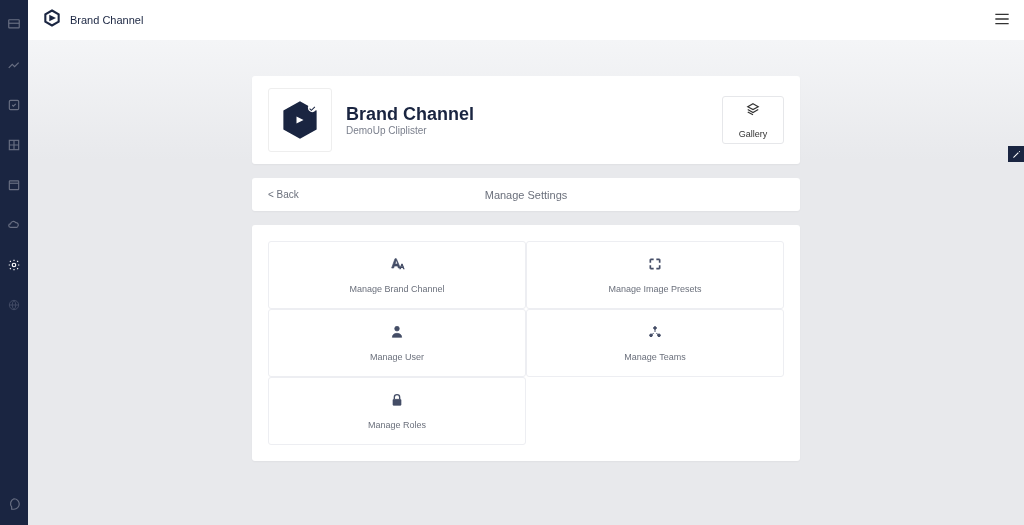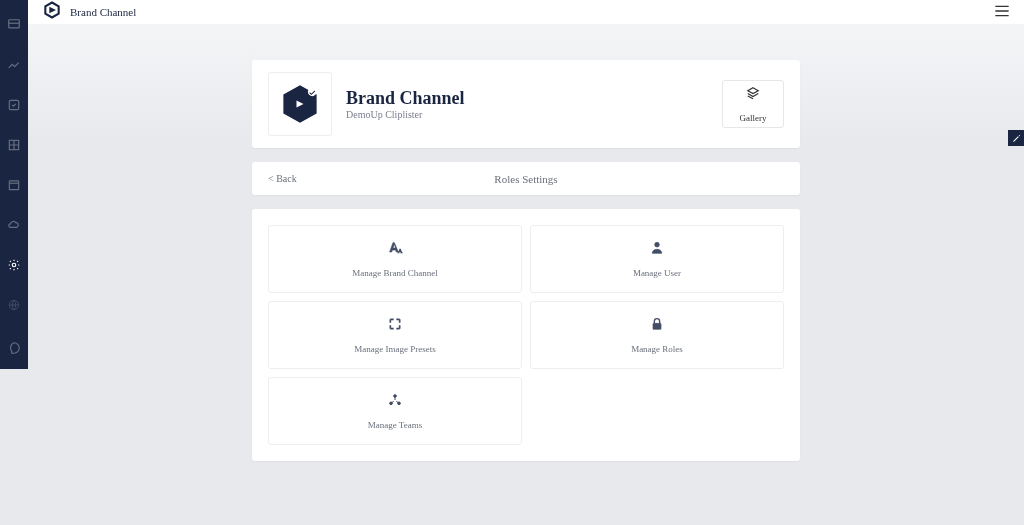--- a/index.html
+++ b/index.html
@@ -1,18 +1,18 @@
 <!DOCTYPE html>
 <html><head>
   <meta charset="utf-8">
   <style>
     * { margin: 0; padding: 0; box-sizing: border-box; }
     body { font-family: -apple-system, BlinkMacSystemFont, "Segoe UI", sans-serif; background: #e8e9ec; width: 1024px; height: 525px; overflow: hidden; }
     
-    .app { display: flex; height: 369px; font-family: Liberation Serif, serif; }
+    .app { display: flex; height: 525px; }
     
     .sidebar { width: 28px; background: #1a2541; display: flex; flex-direction: column; align-items: center; padding-top: 18px; gap: 26px; }
     .sidebar-item { width: 14px; height: 14px; display: flex; align-items: center; justify-content: center; cursor: pointer; opacity: 0.55; }
     .sidebar-item.active { opacity: 1; }
     .sidebar-item svg { width: 14px; height: 14px; }
     .sidebar-bottom { margin-top: auto; margin-bottom: 14px; }
     
     .main { flex: 1; display: flex; flex-direction: column; }
     
     .topbar { height: 40px; background: #fff; display: flex; align-items: center; padding: 0 14px; }
@@ -35,21 +35,21 @@
     .header-buttons { display: flex; gap: 6px; }
     .header-btn { width: 62px; height: 48px; border: 1px solid #e6e7ea; border-radius: 3px; background: #fff; display: flex; flex-direction: column; align-items: center; justify-content: center; gap: 11px; cursor: pointer; font-size: 9px; color: #333; }
     .header-btn svg { width: 14px; height: 14px; }
     
     .breadcrumb-card { background: #fff; border-radius: 3px; margin-top: 14px; padding: 11px 16px; display: flex; align-items: center; box-shadow: 0 1px 2px rgba(0,0,0,0.04); }
     .back-link { font-size: 10px; color: #6b707c; cursor: pointer; }
     .crumb-title { font-size: 11px; color: #6b707c; font-weight: 500; position: absolute; left: 50%; transform: translateX(-50%); }
     .breadcrumb-card { position: relative; }
     
     .grid-card { background: #fff; border-radius: 3px; margin-top: 14px; padding: 16px; box-shadow: 0 1px 2px rgba(0,0,0,0.04); }
-    .setting-grid { display: grid; grid-template-columns: 1fr 1fr; gap: 8px; }
+    .setting-grid { display: grid; grid-template-columns: 1fr 1fr; }
     .setting-tile { border: 1px solid #edeef2; border-radius: 3px; padding: 14px 10px; display: flex; flex-direction: column; align-items: center; gap: 8px; cursor: pointer; }
     .setting-tile svg { width: 18px; height: 16px; fill: #444d66; stroke: #444d66; }
     .setting-tile-label { font-size: 9px; color: #6b707c; }
     
     .pencil-tab { position: absolute; right: 0; top: 106px; width: 16px; height: 16px; background: #1a2541; display: flex; align-items: center; justify-content: center; cursor: pointer; }
     .pencil-tab svg { width: 9px; height: 9px; fill: #fff; }
   </style>
 </head>
 <body>
 
@@ -154,59 +154,59 @@
                     <path d="M12 3l9 5-9 5-9-5 9-5zM3 13l9 5 9-5M3 17l9 5" fill="none" stroke="#333" stroke-width="2"></path>
                   </svg>
               </span>
               <span>Gallery</span>
             </div>
           </div>
         </div>
 
         <div class="breadcrumb-card">
           <span class="back-link">&lt; Back</span>
-          <span class="crumb-title">Roles Settings</span>
+          <span class="crumb-title">Manage Settings</span>
         </div>
 
         <div class="grid-card">
           <div class="setting-grid">
             <div class="setting-tile">
               <span><svg viewBox="0 0 24 24" fill="#444d66" stroke="none">
                     <path d="M4 18h3l1-3h5l1 3h3L11 4h-2L4 18zm5-6l2-6 2 6h-4z"></path>
                     <text x="16" y="20" font-size="10" fill="#444d66">A</text>
                   </svg></span>
               <span class="setting-tile-label">Manage Brand Channel</span>
             </div>
             <div class="setting-tile">
+              <span><svg viewBox="0 0 24 24" fill="none" stroke="#444d66" stroke-width="2.5">
+                    <path d="M5 5h5M19 5h-5M5 19h5M19 19h-5M5 5v5M5 19v-5M19 5v5M19 19v-5"></path>
+                  </svg></span>
+              <span class="setting-tile-label">Manage Image Presets</span>
+            </div>
+            <div class="setting-tile">
               <span><svg viewBox="0 0 24 24" fill="#444d66" stroke="none">
                     <circle cx="12" cy="7" r="3.5"></circle>
                     <path d="M5 20c0-4 3-6 7-6s7 2 7 6H5z"></path>
                   </svg></span>
               <span class="setting-tile-label">Manage User</span>
-            </div>
-            <div class="setting-tile">
-              <span><svg viewBox="0 0 24 24" fill="none" stroke="#444d66" stroke-width="2.5">
-                    <path d="M5 5h5M19 5h-5M5 19h5M19 19h-5M5 5v5M5 19v-5M19 5v5M19 19v-5"></path>
-                  </svg></span>
-              <span class="setting-tile-label">Manage Image Presets</span>
-            </div>
-            <div class="setting-tile">
-              <span><svg viewBox="0 0 24 24" fill="#444d66" stroke="none">
-                    <rect x="6" y="11" width="12" height="9" rx="1"></rect>
-                    <path d="M8 11V8a4 4 0 0 1 8 0v3" fill="none" stroke="#444d66" stroke-width="2"></path>
-                  </svg></span>
-              <span class="setting-tile-label">Manage Roles</span>
             </div>
             <div class="setting-tile">
               <span><svg viewBox="0 0 24 24" fill="#444d66" stroke="#444d66" stroke-width="1.5">
                     <circle cx="12" cy="6" r="2" fill="#444d66"></circle>
                     <circle cx="6" cy="17" r="2" fill="#444d66"></circle>
                     <circle cx="18" cy="17" r="2" fill="#444d66"></circle>
                     <path d="M12 8v4M10 14l-3 2M14 14l3 2" fill="none"></path>
                   </svg></span>
               <span class="setting-tile-label">Manage Teams</span>
             </div>
+            <div class="setting-tile">
+              <span><svg viewBox="0 0 24 24" fill="#444d66" stroke="none">
+                    <rect x="6" y="11" width="12" height="9" rx="1"></rect>
+                    <path d="M8 11V8a4 4 0 0 1 8 0v3" fill="none" stroke="#444d66" stroke-width="2"></path>
+                  </svg></span>
+              <span class="setting-tile-label">Manage Roles</span>
+            </div>
           </div>
         </div>
       </div>
     </div>
   </div>
 </div>
 
 </body></html>

